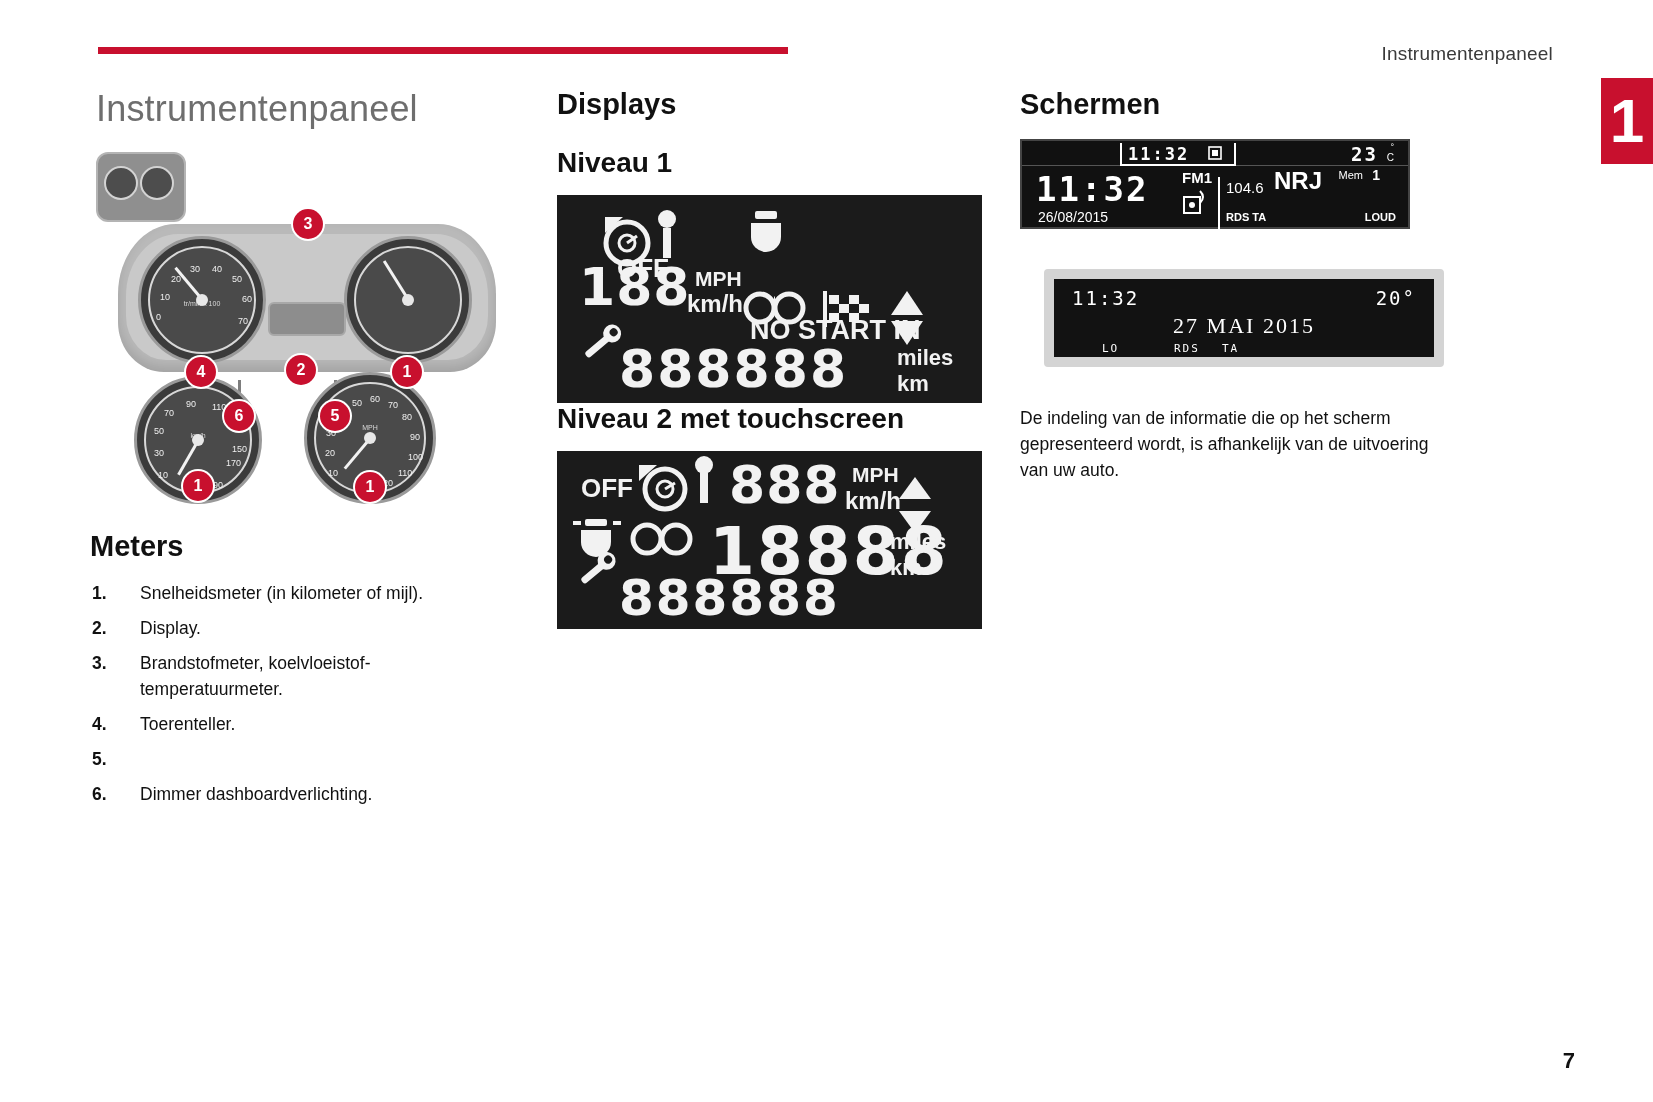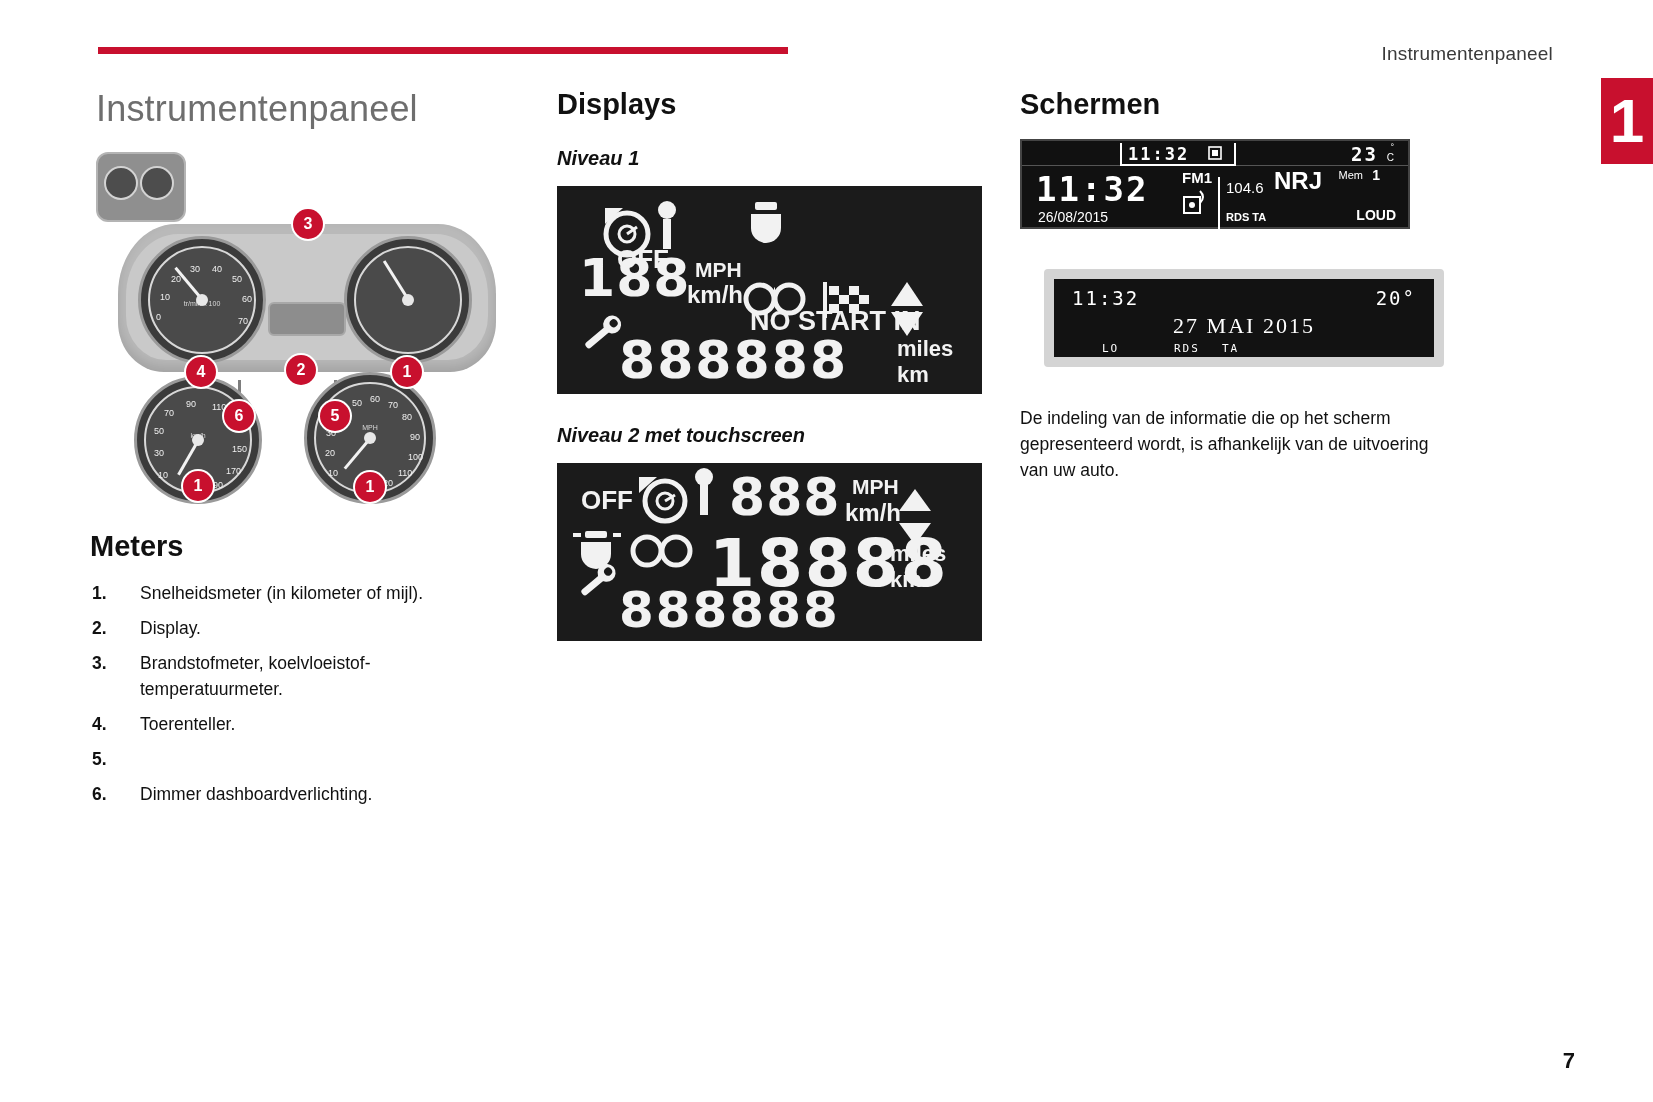--- a/index.html
+++ b/index.html
@@ -220,24 +220,23 @@
   .meters-list .txt { flex: 1; }
 
   
   .col2 {
     position: absolute;
     left: 557px;
     top: 88px;
     width: 430px;
   }
   .h2-sub {
-    font-size: 20px;
+    font-size: 28px;
     font-weight: bold;
     margin: 0;
-    font-style: italic;
   }
   .lcd {
     background: #1b1b1b;
     position: relative;
     overflow: hidden;
   }
   .lcd-n1 { width: 425px; height: 208px; margin-top: 16px; }
   .lcd-n2 { width: 425px; height: 178px; margin-top: 16px; }
   .seg {
     color: #f2f2f2;
@@ -349,21 +348,21 @@
     <div class="dial dial-small-a">
       <div class="face">
         <span class="tick-label" style="left:12px; top:82px;">10</span>
         <span class="tick-label" style="left:8px; top:60px;">30</span>
         <span class="tick-label" style="left:8px; top:38px;">50</span>
         <span class="tick-label" style="left:18px; top:20px;">70</span>
         <span class="tick-label" style="left:40px; top:11px;">90</span>
         <span class="tick-label" style="left:66px; top:14px;">110</span>
         <span class="tick-label" style="left:84px; top:32px;">130</span>
         <span class="tick-label" style="left:86px; top:56px;">150</span>
-        <span class="tick-label" style="left:80px; top:78px;text-align:right;">170</span>
+        <span class="tick-label" style="left:80px; top:70px;text-align:right;">170</span>
         <span class="tick-label" style="left:62px; top:92px;">190</span>
         <span class="sub" style="top:44px;">km/h</span>
         <div class="needle" style="width:3px;height:40px;left:50%;top:50%;margin-left:-1.5px;margin-top:-40px;transform:rotate(-150deg);"></div>
         <div class="hub"></div>
       </div>
     </div>
 
     <div class="dial dial-small-b">
       <div class="face">
         <span class="tick-label" style="left:12px; top:84px;">10</span>
@@ -467,21 +466,21 @@
     <span class="unit" style="left:60px; top:58px; font-size:26px;">OFF</span>
     <span class="seg" style="left:22px; top:62px; font-size:52px; letter-spacing:1px;">188</span>
     <span class="unit" style="left:138px; top:72px; font-size:21px;">MPH</span>
     <span class="unit" style="left:130px; top:95px; font-size:24px;">km/h</span>
     <span class="unit" style="left:193px; top:120px; font-size:27px;">NO START IN</span>
     <span class="seg" style="left:62px; top:144px; font-size:52px; letter-spacing:2px;">888888</span>
     <span class="unit" style="left:340px; top:150px; font-size:22px;">miles</span>
     <span class="unit" style="left:340px; top:176px; font-size:22px;">km</span>
   </div>
 
-  <h3 class="h2-sub" style="margin-top:30px;">Niveau 2 met touchscreen</h3>
+  <h3 class="h2-sub" style="">Niveau 2 met touchscreen</h3>
 
   <div class="lcd lcd-n2">
     <svg width="425" height="178" style="position:absolute;left:0;top:0;">
       <polygon points="82,14 100,14 82,30" fill="#f2f2f2"></polygon>
       <circle cx="108" cy="38" r="20" fill="none" stroke="#f2f2f2" stroke-width="5"></circle>
       <circle cx="108" cy="38" r="8" fill="none" stroke="#f2f2f2" stroke-width="3"></circle>
       <line x1="108" y1="38" x2="118" y2="32" stroke="#f2f2f2" stroke-width="3"></line>
       <circle cx="147" cy="14" r="9" fill="#f2f2f2"></circle>
       <rect x="143" y="22" width="8" height="30" fill="#f2f2f2"></rect>
 
@@ -534,21 +533,21 @@
     <span class="r-txt" style="left:160px; top:28px; font-size:15px; font-weight:bold;">FM1</span>
     <svg width="26" height="30" style="position:absolute;left:160px;top:46px;">
       <rect x="2" y="10" width="16" height="16" fill="none" stroke="#fff" stroke-width="2"></rect>
       <circle cx="10" cy="18" r="3" fill="#fff"></circle>
       <path d="M18 4 q6 6 0 12" fill="none" stroke="#fff" stroke-width="2"></path>
     </svg>
     <div style="position:absolute;left:196px;top:36px;width:2px;height:52px;background:#fff;"></div>
     <span class="r-txt" style="left:204px; top:38px; font-size:15px;">104.6</span>
     <span class="r-txt" style="left:252px; top:26px; font-size:24px; font-weight:bold;">NRJ</span>
     <span class="r-txt" style="left:204px; bottom:4px; font-size:11px; font-weight:bold;">RDS TA</span>
-    <span class="r-txt" style="right:12px; bottom:4px; font-size:14px; font-weight:bold;">LOUD</span>
+    <span class="r-txt" style="right:12px; bottom:4px; font-size:11px; font-weight:bold;">LOUD</span>
   </div>
 
   <div class="radio-screen2">
     <span class="r-seg" style="left:18px; top:8px; font-size:19px;">11:32</span>
     <span class="r-seg" style="right:18px; top:8px; font-size:19px;">20°</span>
     <span class="r-seg" style="left:50%; top:34px; transform:translateX(-50%); font-size:22px;font-family:Liberation Serif, serif;">27 MAI 2015</span>
     <span class="r-seg" style="left:48px; bottom:2px; font-size:11px;">LO</span>
     <span class="r-seg" style="left:112px; bottom:2px; font-size:11px;padding-left:8px;">RDS</span>
     <span class="r-seg" style="left:168px; bottom:2px; font-size:11px;">TA</span>
   </div>

